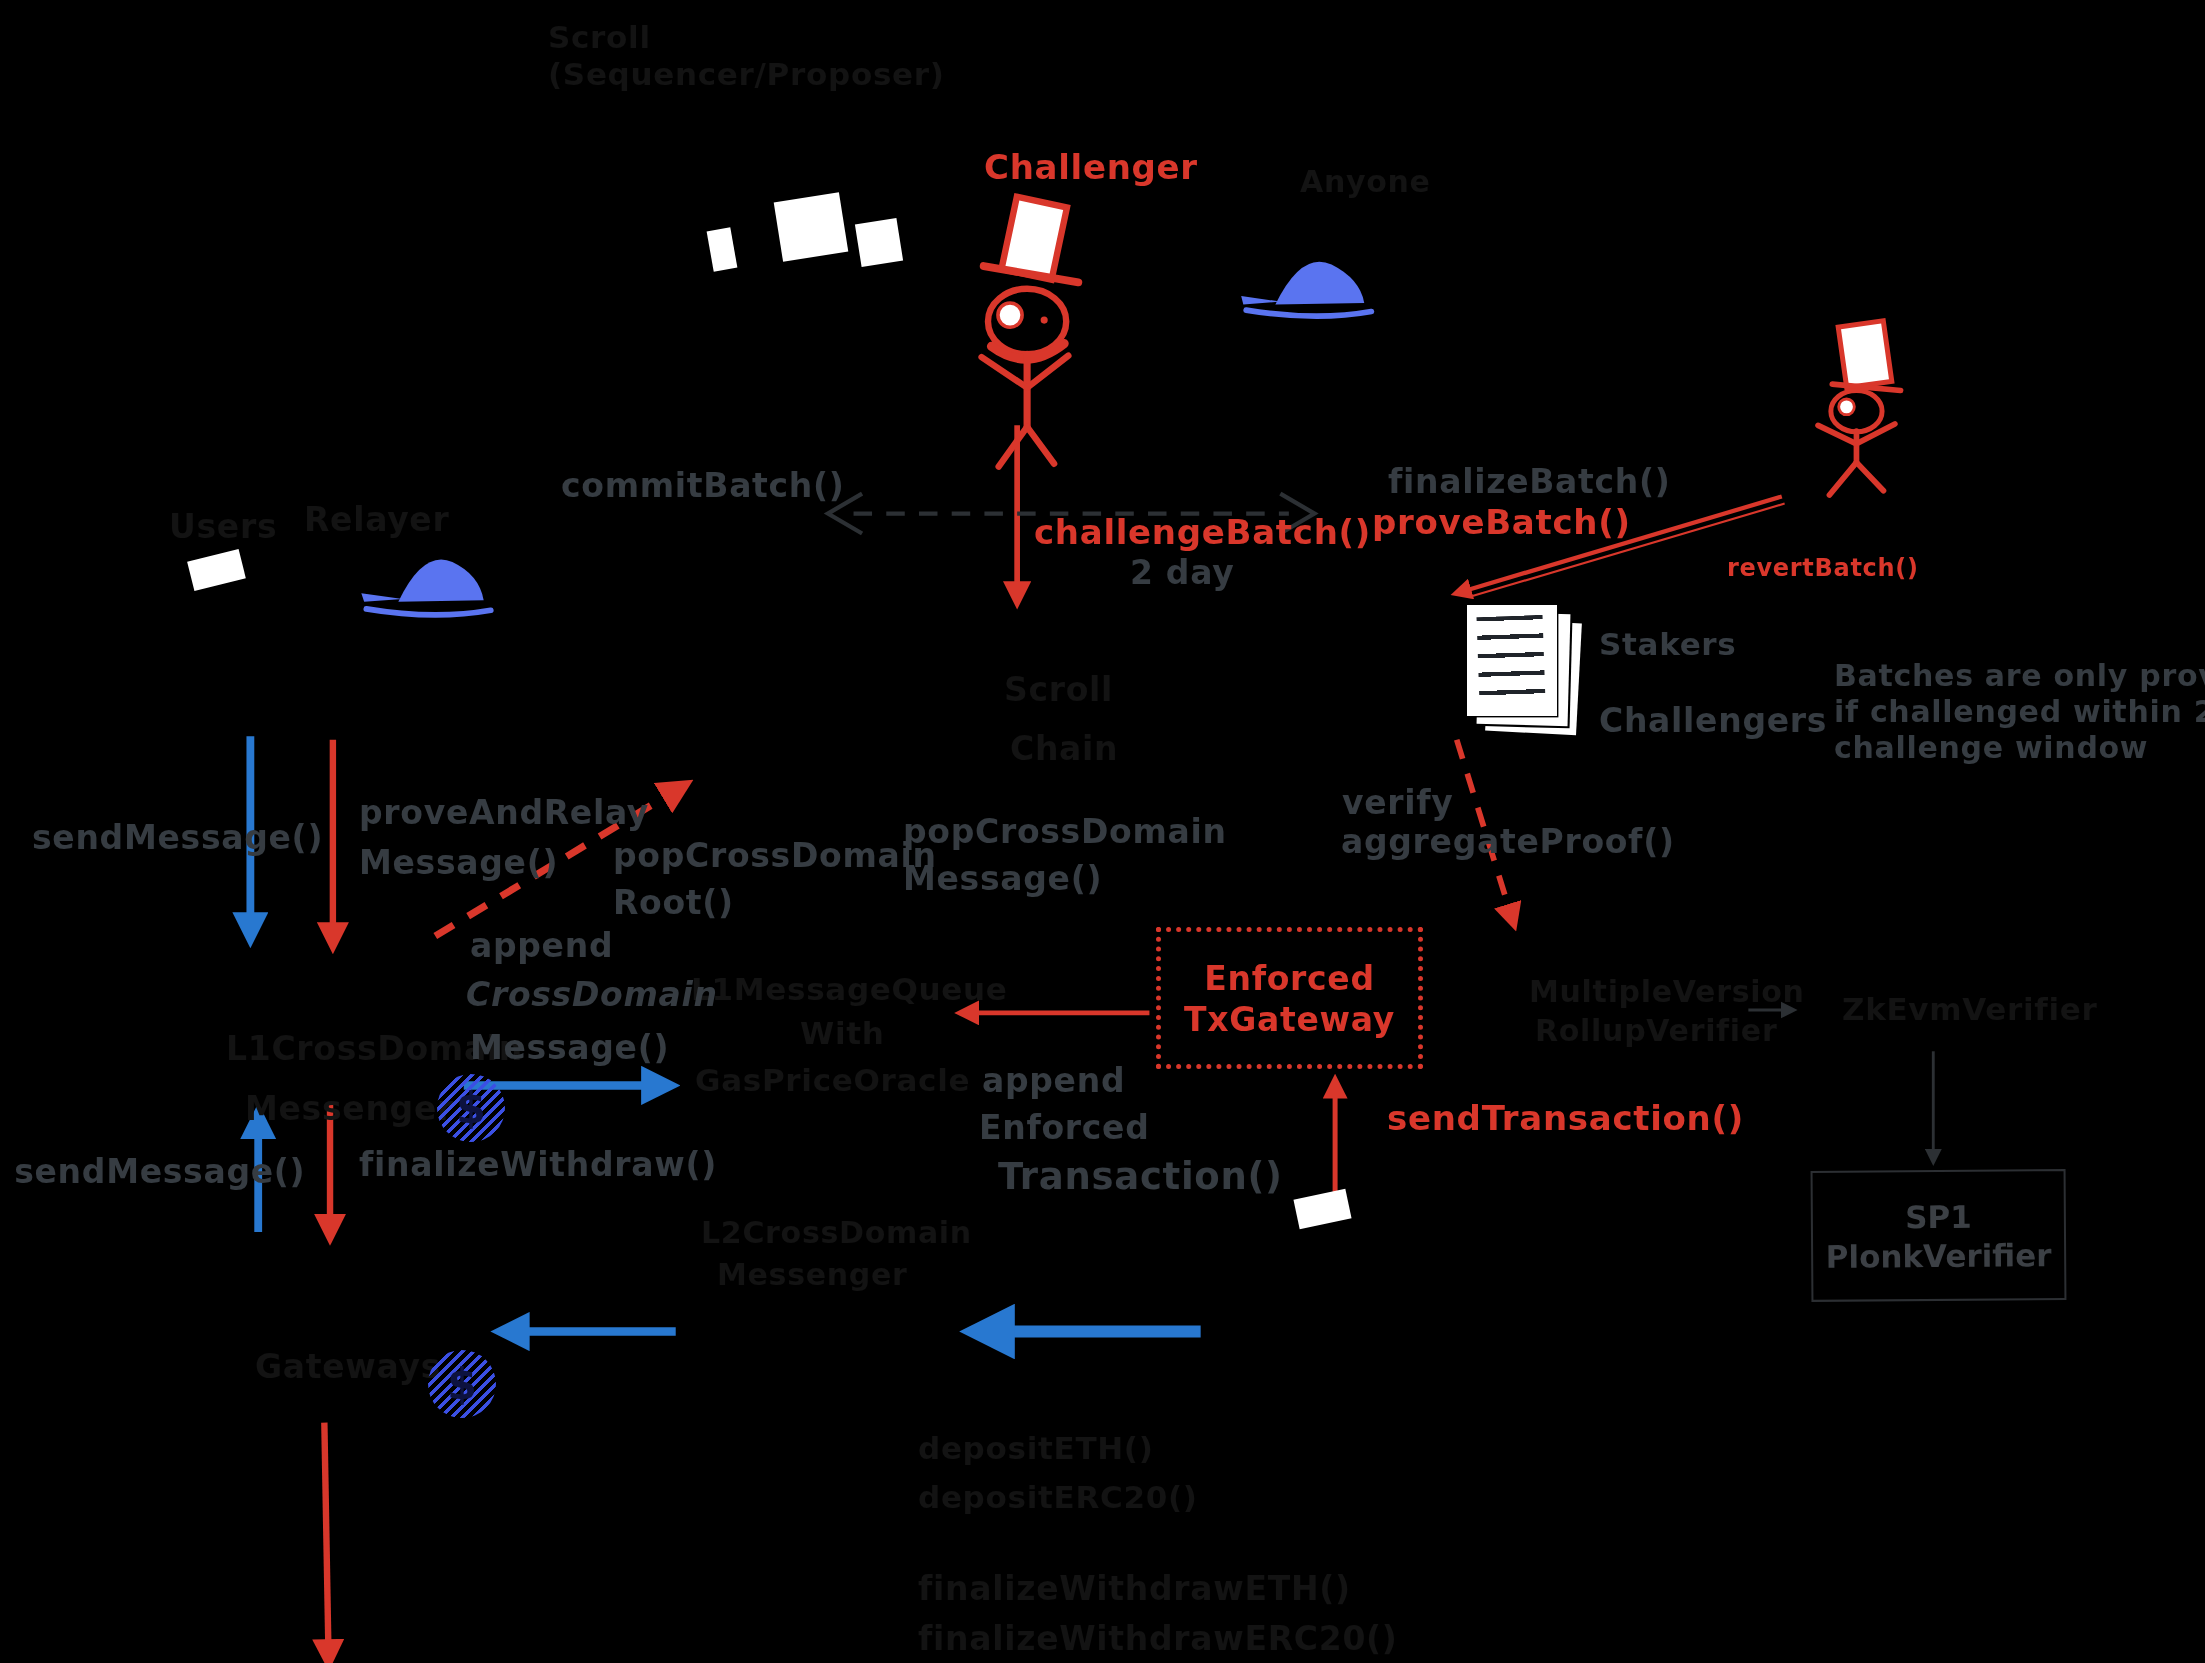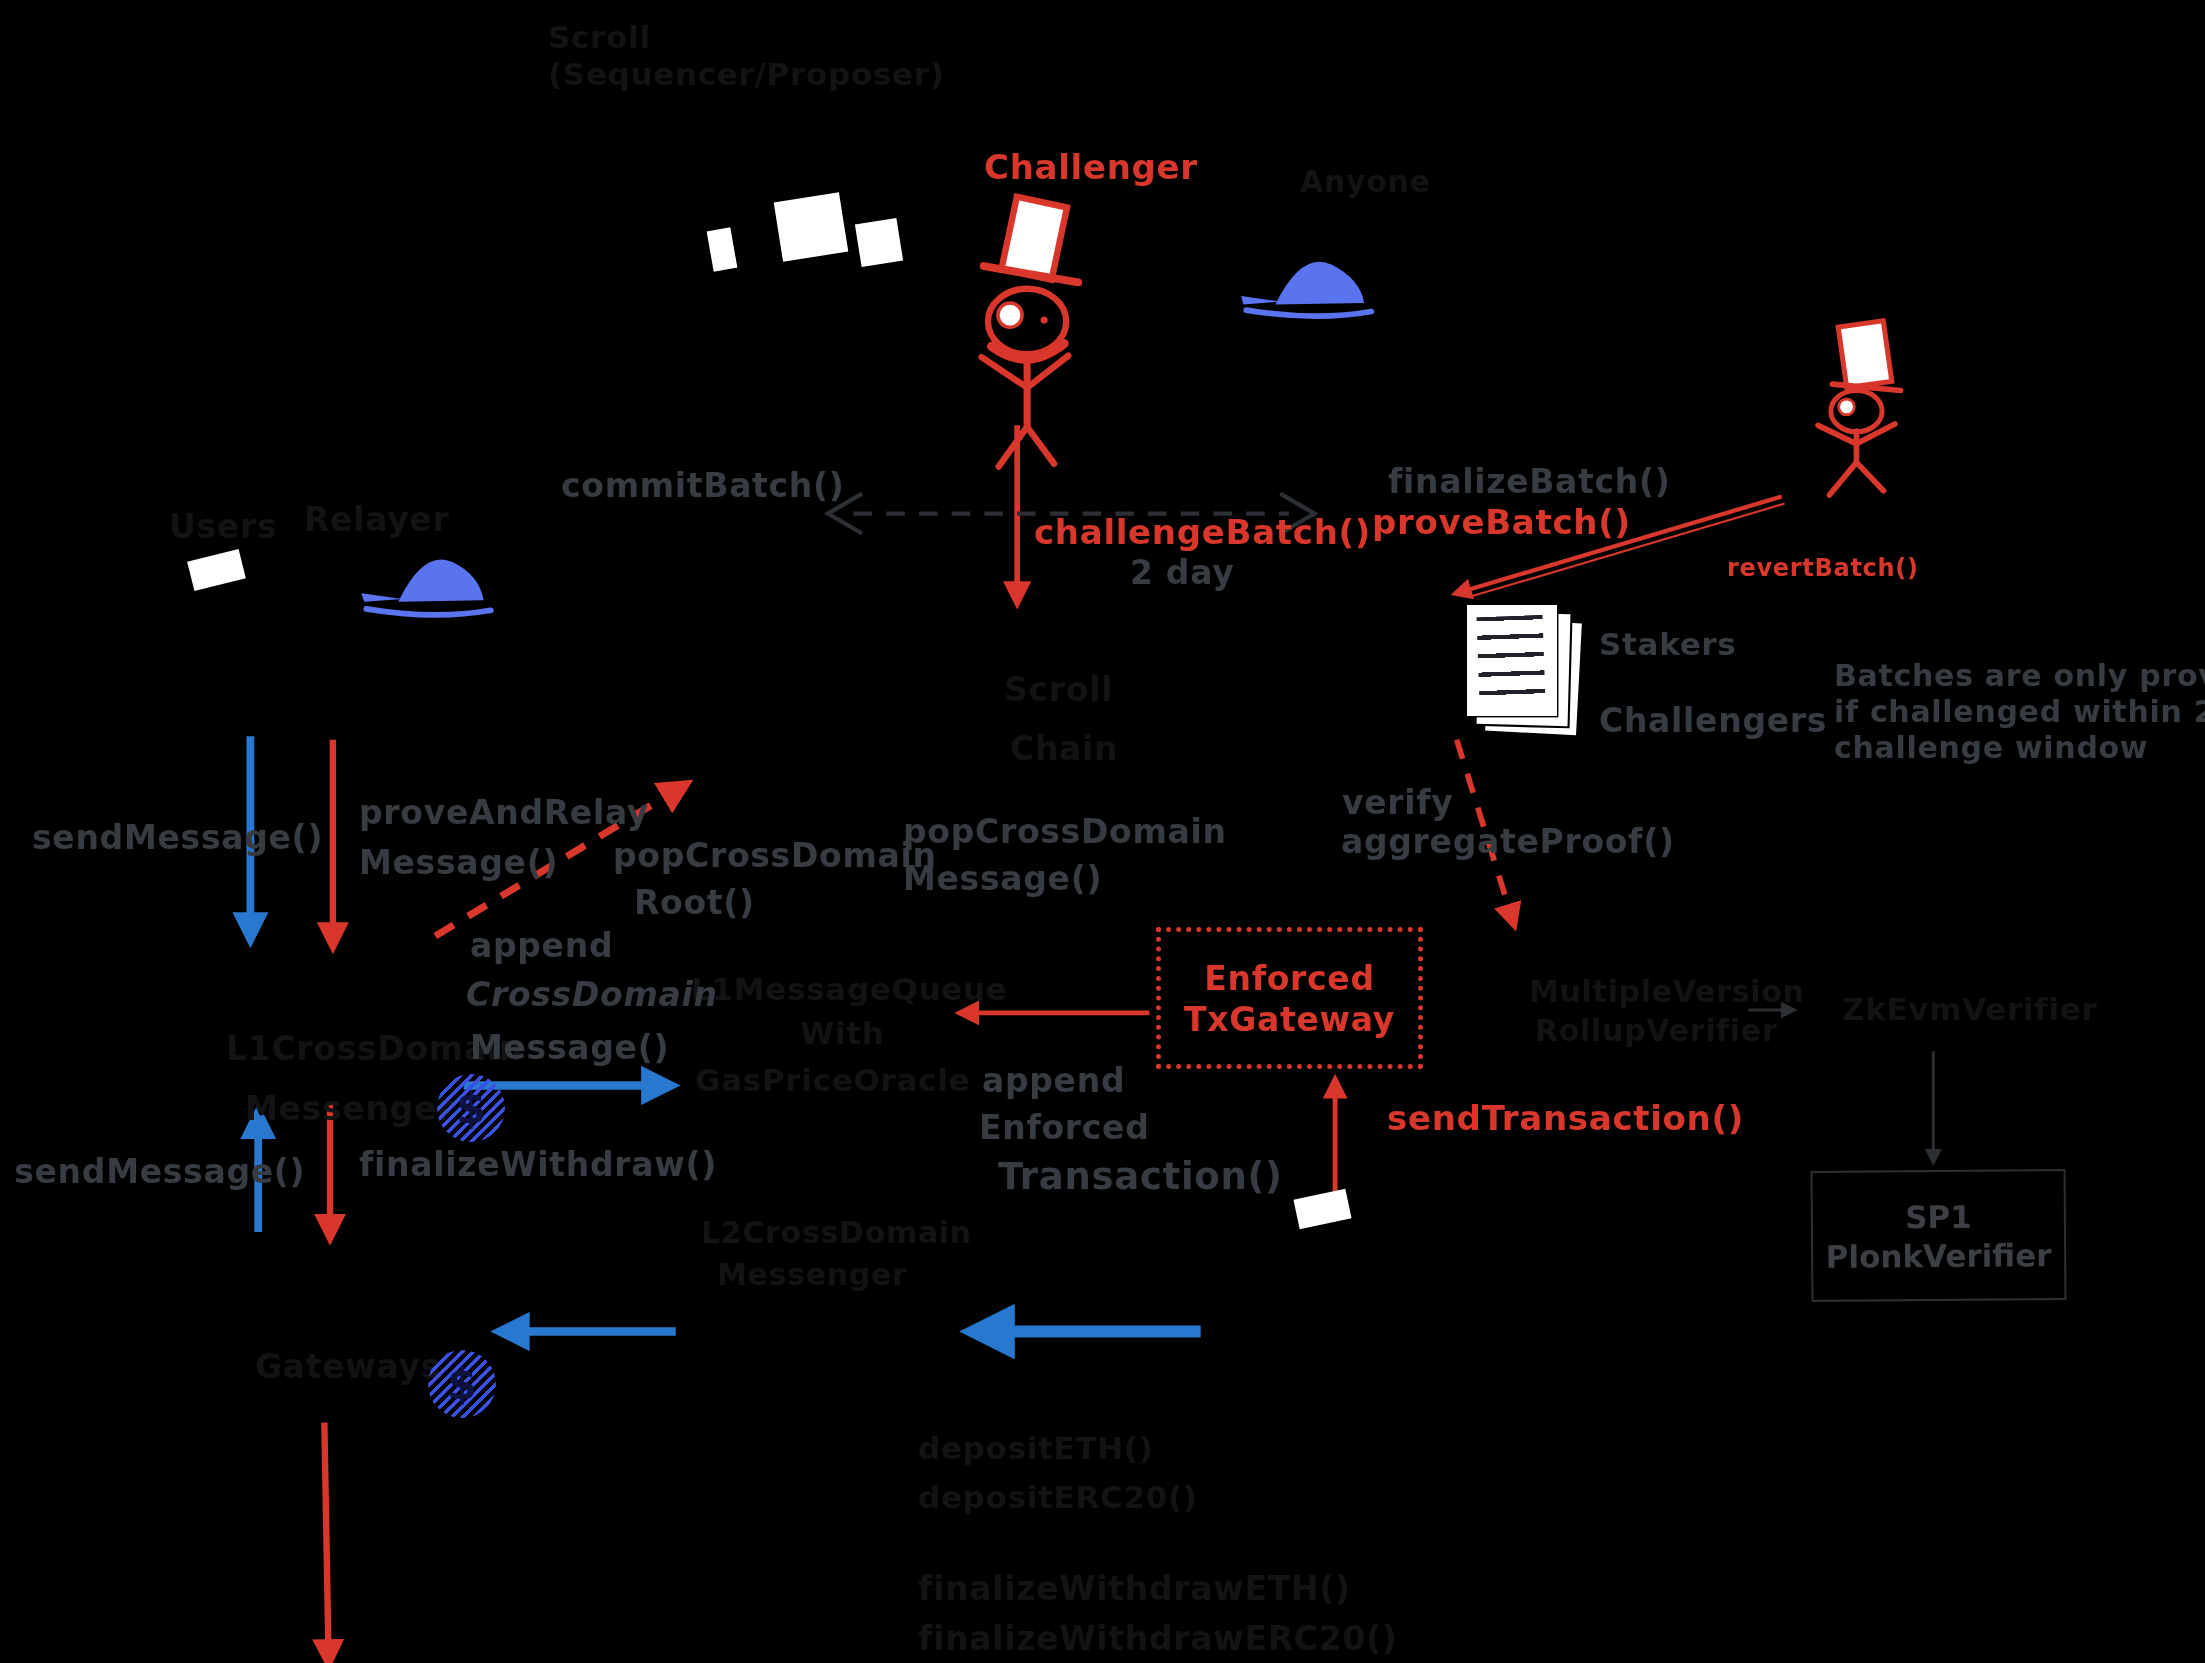--- a/index.html
+++ b/index.html
@@ -55,21 +55,21 @@
   [data-name="challengers-label"]{left:1599px;top:703px;font-size:33px;}
   [data-name="note-line1"]{left:1834px;top:659px;font-size:30px;}
   [data-name="note-line2"]{left:1834px;top:695px;font-size:30px;}
   [data-name="note-line3"]{left:1834px;top:731px;font-size:30px;}
   [data-name="verify-line1"]{left:1342px;top:785px;font-size:33px;}
   [data-name="verify-line2"]{left:1341px;top:824px;font-size:33px;}
   [data-name="send-message-top-label"]{left:32px;top:820px;font-size:33px;}
   [data-name="prove-relay-line1"]{left:359px;top:795px;font-size:33px;}
   [data-name="prove-relay-line2"]{left:359px;top:845px;font-size:33px;}
   [data-name="check-withdrawal-line1"]{left:613px;top:838px;font-size:33px;}
-  [data-name="check-withdrawal-line2"]{left:613px;top:885px;font-size:33px;margin-left:21px;}
+  [data-name="check-withdrawal-line2"]{left:613px;top:885px;font-size:33px;}
   [data-name="pop-cross-line1"]{left:903px;top:814px;font-size:33px;}
   [data-name="pop-cross-line2"]{left:903px;top:861px;font-size:33px;}
   [data-name="l1xdm-line1"]{left:226px;top:1031px;font-size:33px;}
   [data-name="l1xdm-line2"]{left:245px;top:1091px;font-size:33px;}
   [data-name="append-cdm-line1"]{left:470px;top:928px;font-size:33px;}
   [data-name="append-cdm-line2"]{left:466px;top:977px;font-size:33px;font-style:italic;}
   [data-name="append-cdm-line3"]{left:470px;top:1030px;font-size:33px;}
   [data-name="msgq-line1"]{left:691px;top:972px;font-size:31px;}
   [data-name="msgq-line2"]{left:800px;top:1016px;font-size:31px;}
   [data-name="msgq-line3"]{left:695px;top:1063px;font-size:31px;}

